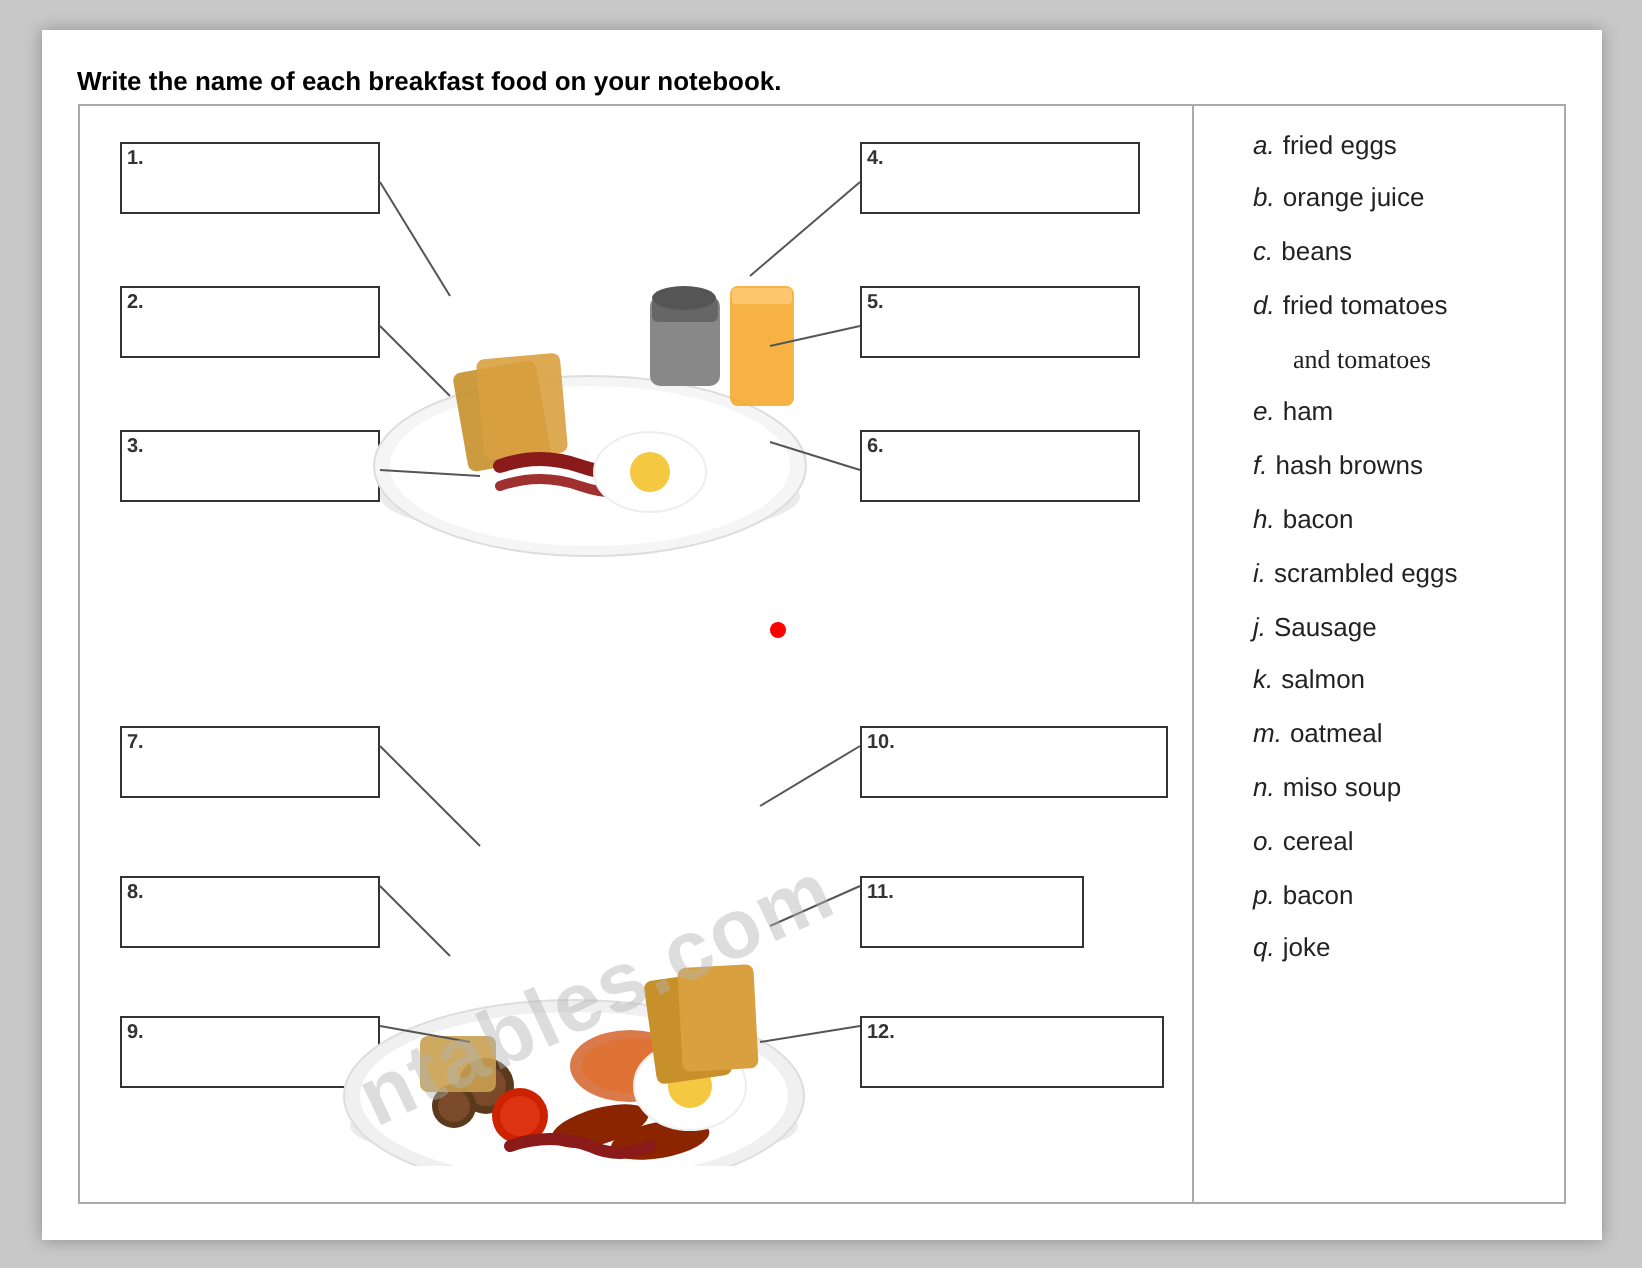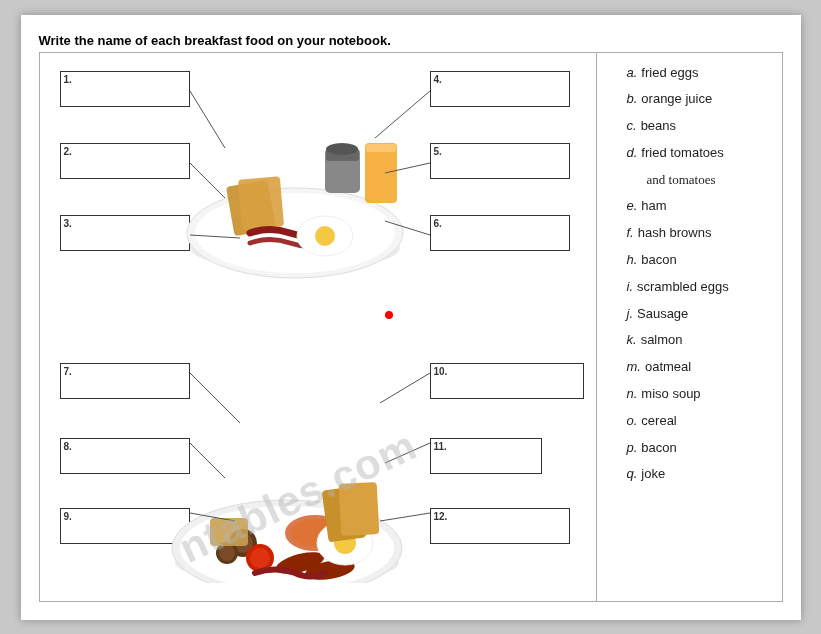--- a/index.html
+++ b/index.html
@@ -179,21 +179,21 @@
       <div class="label-box" style="top:455px;left:20px;">
         <span class="box-number">9.</span>
       </div>
 
       <div class="label-box" style="top:310px;left:390px;width:154px;">
         <span class="box-number">10.</span>
       </div>
       <div class="label-box" style="top:385px;left:390px;width:112px;">
         <span class="box-number">11.</span>
       </div>
-      <div class="label-box" style="top:455px;left:390px;width:140px;">
+      <div class="label-box" style="top:455px;left:390px;width:152px;">
         <span class="box-number">12.</span>
       </div>
 
       <div style="position:absolute;top:305px;left:115px;width:265px;height:225px;">
         <svg viewBox="0 0 265 225" width="265" height="225" xmlns="http://www.w3.org/2000/svg">
 
           <ellipse cx="132" cy="205" rx="112" ry="20" fill="rgba(0,0,0,0.08)"></ellipse>
 
           <ellipse cx="132" cy="190" rx="115" ry="48" fill="#f0f0f0" stroke="#ddd" stroke-width="1"></ellipse>
           <ellipse cx="132" cy="190" rx="107" ry="42" fill="white"></ellipse>

